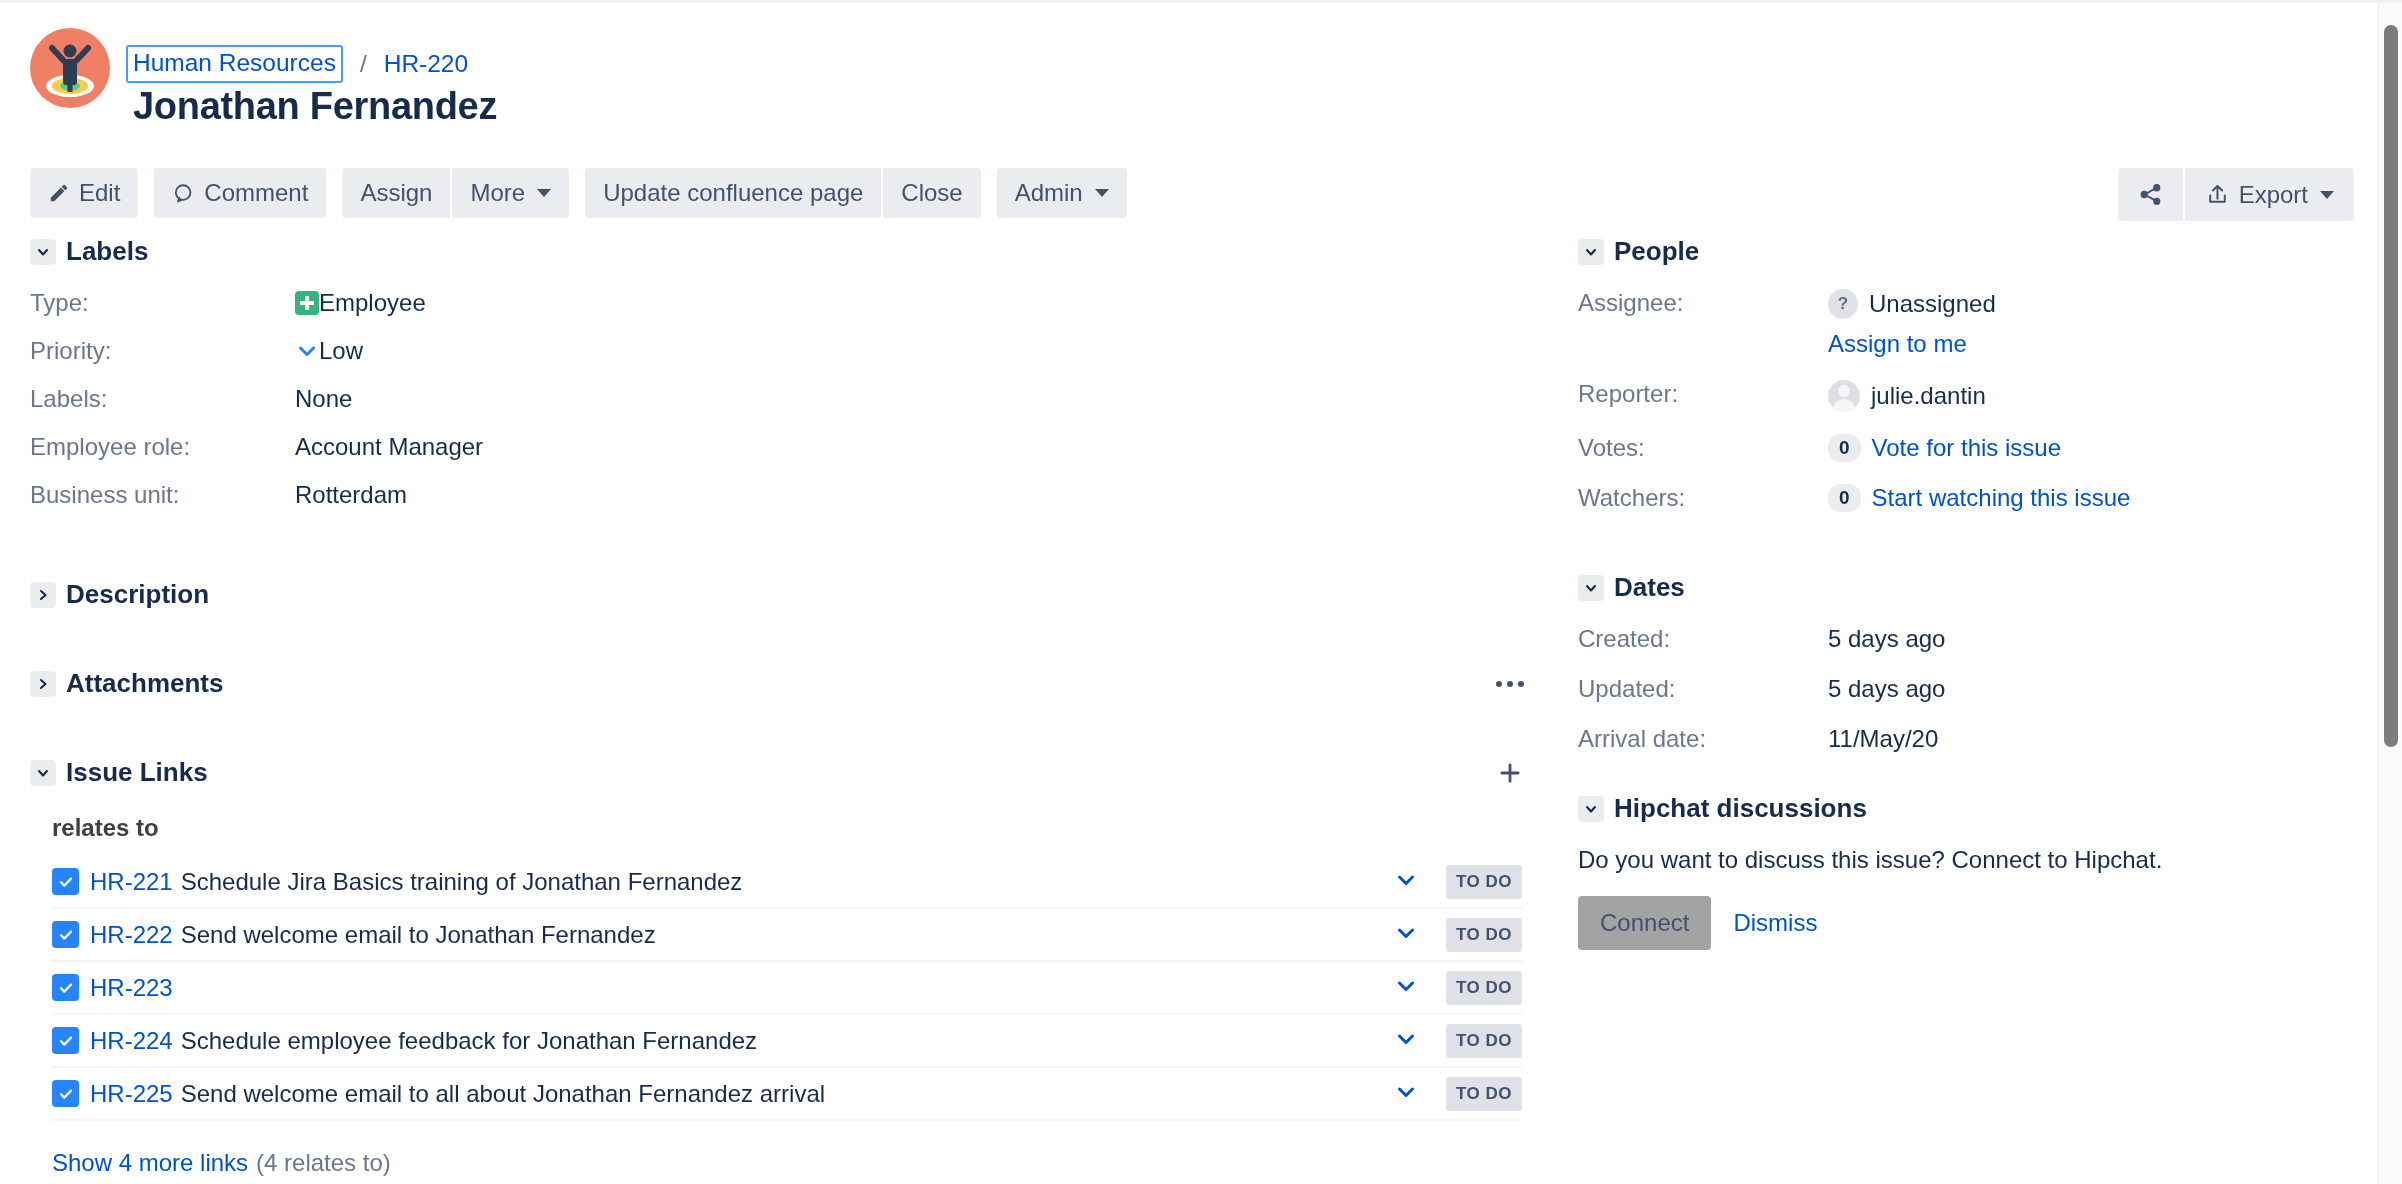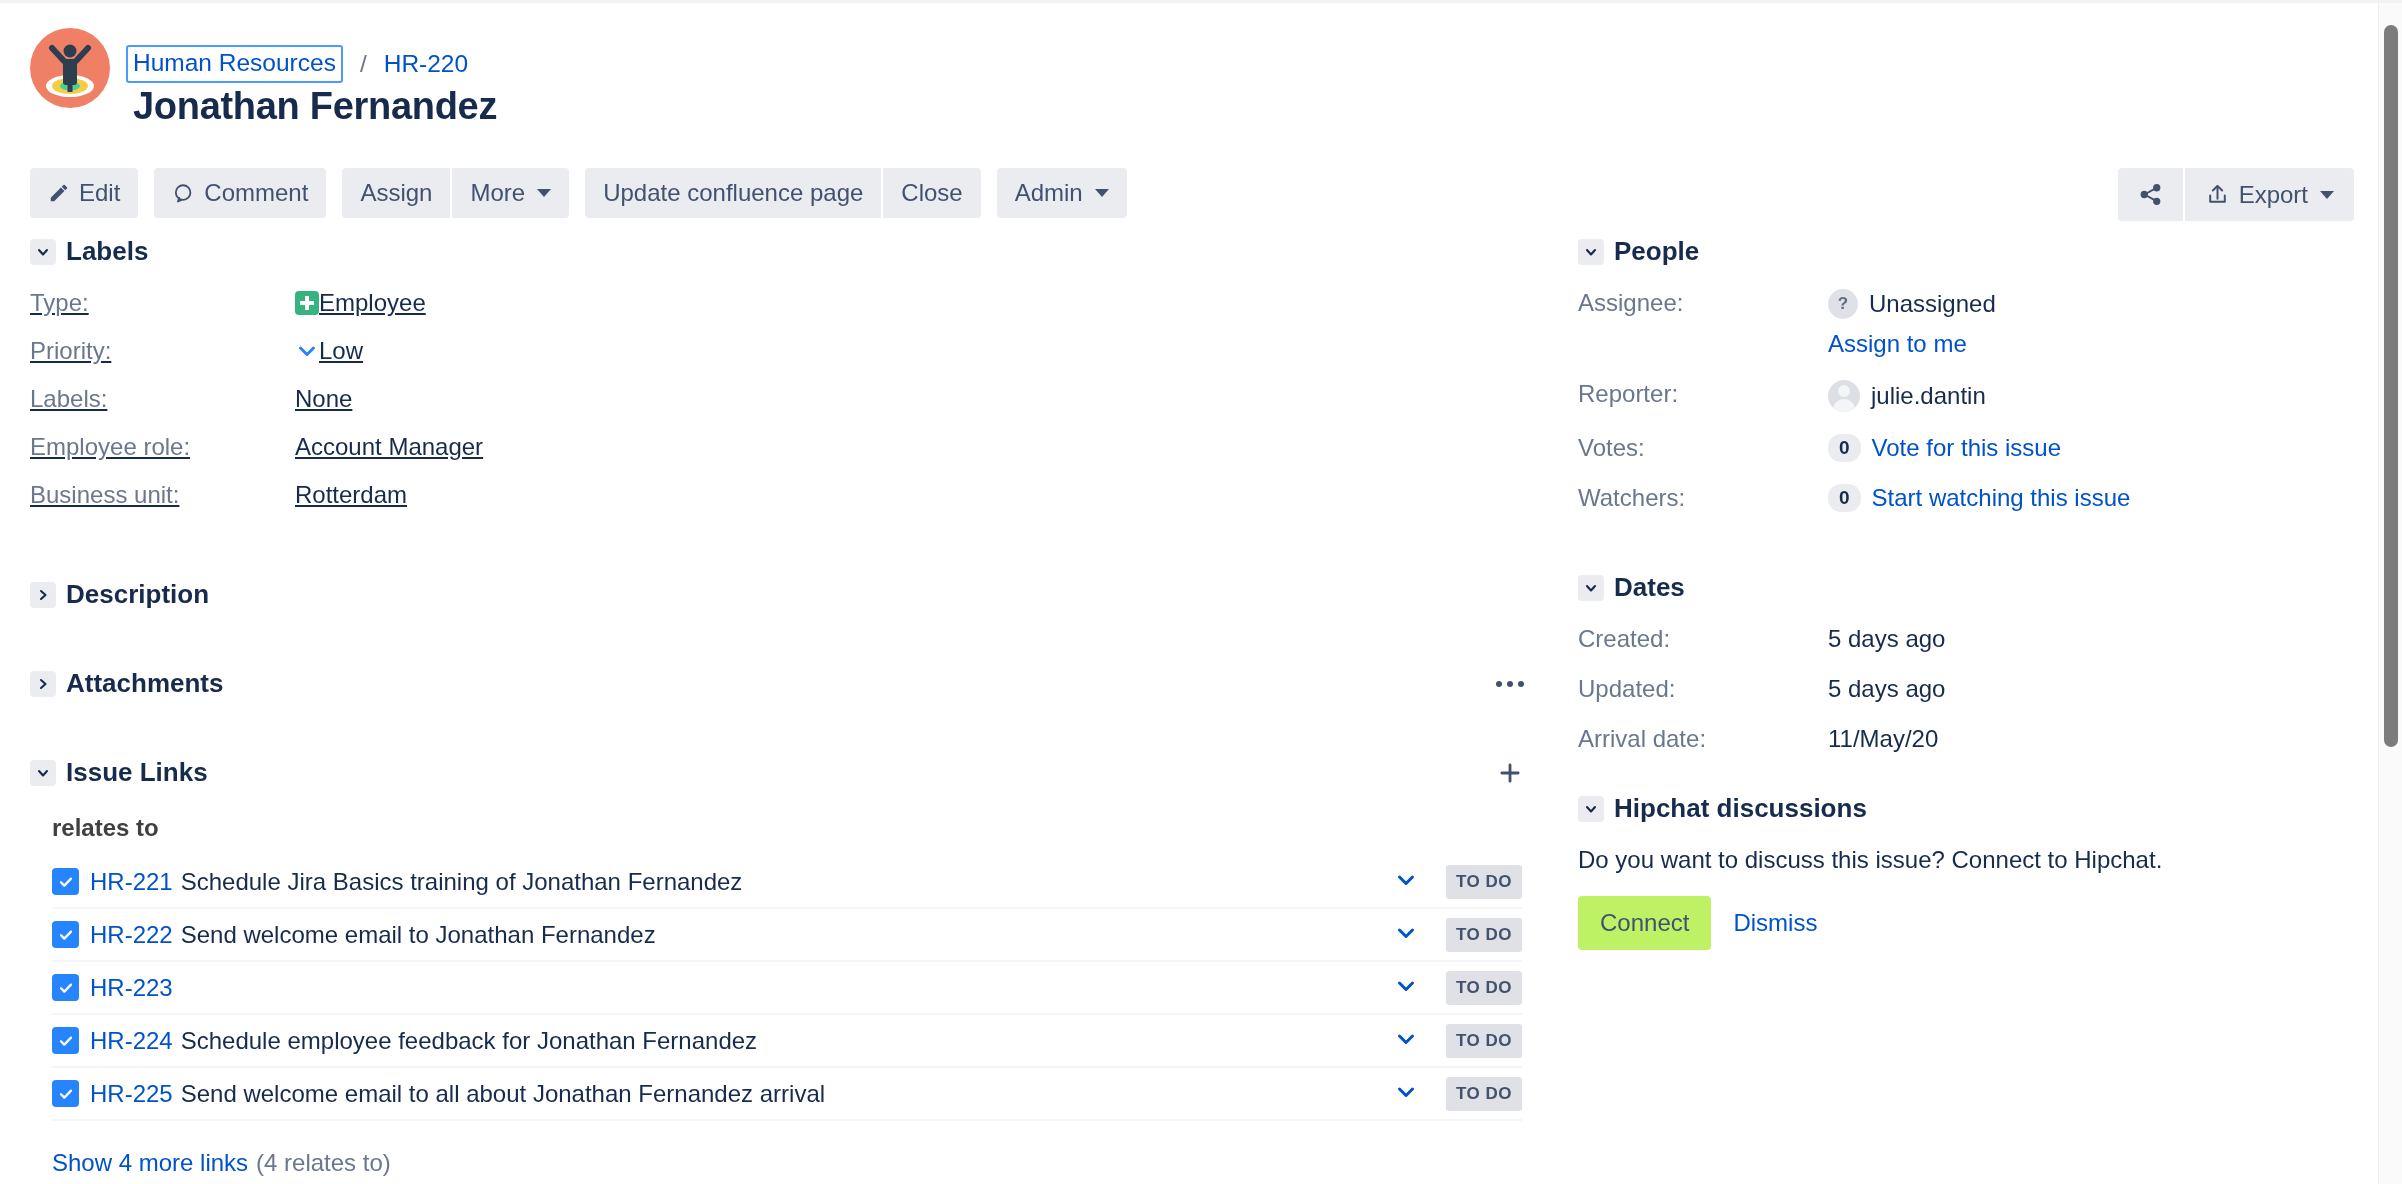--- a/index.html
+++ b/index.html
@@ -86,21 +86,21 @@
     cursor: pointer; flex: none;
   }
   .twisty svg { display: block; }
   .sec-title { font-size: 26px; font-weight: bold; color: #172b4d; }
 
   
   .fields { display: grid; grid-template-columns: 265px 1fr; row-gap: 20px; margin-top: 22px; }
   .fld-label { font-size: 24px; color: #6b778c; }
   .fld-value { font-size: 24px; color: #172b4d; display: flex; align-items: center; }
 
-  .detail-row { display: flex; text-decoration: underline; }
+  .detail-row { display: flex; }
   .detail-col-a { width: 760px; }
   .detail-col-b { width: 700px; }
 
   .type-icon {
     width: 24px; height: 24px; border-radius: 4px; background: #36b37e;
     display: inline-flex; align-items: center; justify-content: center; flex: none;
   }
   .type-icon::before {
     content: ""; width: 14px; height: 14px;
     background:
@@ -182,21 +182,21 @@
   }
   .count-pill {
     background: #ebecf0; color: #172b4d;
     border-radius: 13px; font-size: 19px; font-weight: bold;
     padding: 3px 11px; flex: none; min-width: 30px; text-align: center;
   }
   .assign-to-me { margin-top: 11px; font-size: 24px; }
   .hc-text { font-size: 24px; color: #172b4d; margin-top: 22px; }
   .hc-actions { margin-top: 22px; display: flex; align-items: center; gap: 22px; }
   .hc-connect {
-    background: #bef264; color: #42526e; border: none; border-radius: 4px;
+    background: #a3a3a3; color: #42526e; border: none; border-radius: 4px;
     font-family: "Liberation Sans", sans-serif; font-size: 24px;
     padding: 13px 22px; cursor: pointer;
   }
   .hc-dismiss { font-size: 24px; }
 
   
   .scrollbar {
     position: absolute; right: 0; top: 3px; width: 24px; height: 1181px;
     background: #fafafa; border-left: 1px solid #ededed;
   }

